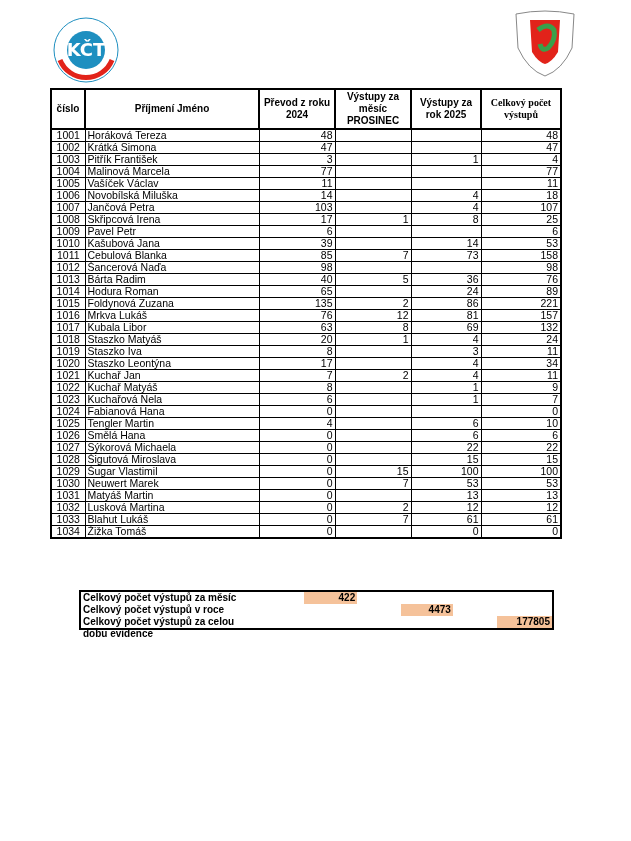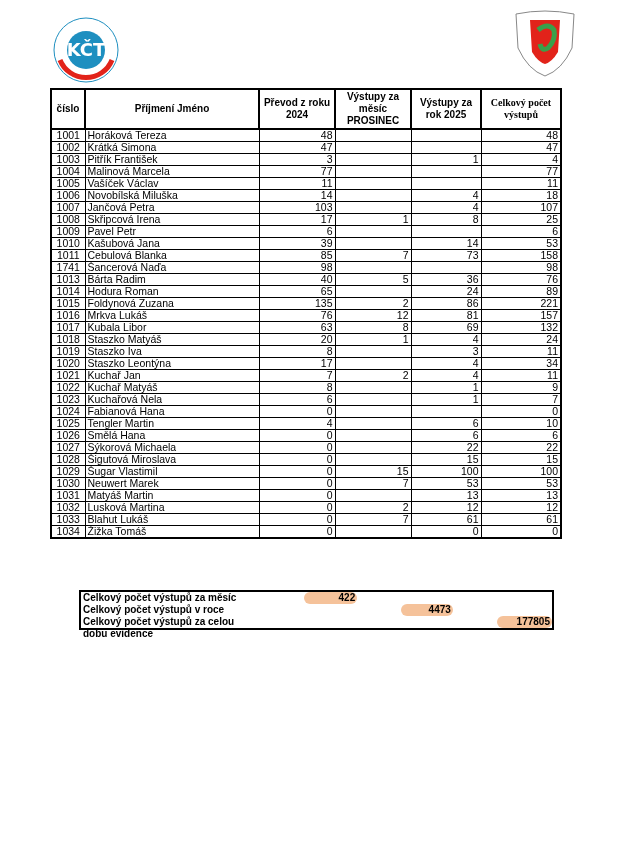--- a/index.html
+++ b/index.html
@@ -9,21 +9,21 @@
   table.main { position:absolute; left:50px; top:88px; border-collapse:collapse; font-size:10.5px; }
   table.main th { border:2px solid #000; font-weight:bold; font-size:10px; text-align:center; line-height:12px; padding:0 2px; height:38px; }
   table.main td { border:1px solid #000; height:11px; line-height:11px; padding:0 2px; white-space:nowrap; }
   table.main td.id { text-align:center; }
   table.main td.num { text-align:right; }
   table.main tbody { border:2px solid #000; }
   .c1 { width:28px; } .c2 { width:168px; } .c3 { width:70px; } .c4 { width:70px;margin-left:8px; } .c5 { width:64px; } .c6 { width:74px;font-family:Liberation Serif, serif; }
   .totals { position:absolute; left:79px; top:590px; width:471px; border:2px solid #000; font-size:10px; font-weight:bold; }
   .trow { display:flex; height:12px; line-height:12px;gap:44px; }
   .tlabel { width:250px; padding-left:2px; }
-  .tcell { width:72px; text-align:right; padding-right:2px;border-radius:6px; }
+  .tcell { width:72px; text-align:right; padding-right:2px; }
   .tcell.w2 { width:70px; }
   .tcell.w3 { width:75px; }
   .hl { background:#f5c29a; }
 </style>
 </head>
 <body>
 
 <div class="logo-left">
   <svg width="68" height="68" viewBox="0 0 68 68">
     <circle cx="34" cy="34" r="32" fill="#fff" stroke="#1e8fc0" stroke-width="1"></circle>
@@ -135,21 +135,21 @@
       </tr>
       <tr>
         <td class="id">1011</td>
         <td class="">Cebulová Blanka</td>
         <td class="num">85</td>
         <td class="num">7</td>
         <td class="num">73</td>
         <td class="num">158</td>
       </tr>
       <tr>
-        <td class="id">1741</td>
+        <td class="id">1012</td>
         <td class="">Šancerová Naďa</td>
         <td class="num">98</td>
         <td class="num"></td>
         <td class="num"></td>
         <td class="num">98</td>
       </tr>
       <tr>
         <td class="id">1013</td>
         <td class="">Bárta Radim</td>
         <td class="num">40</td>

